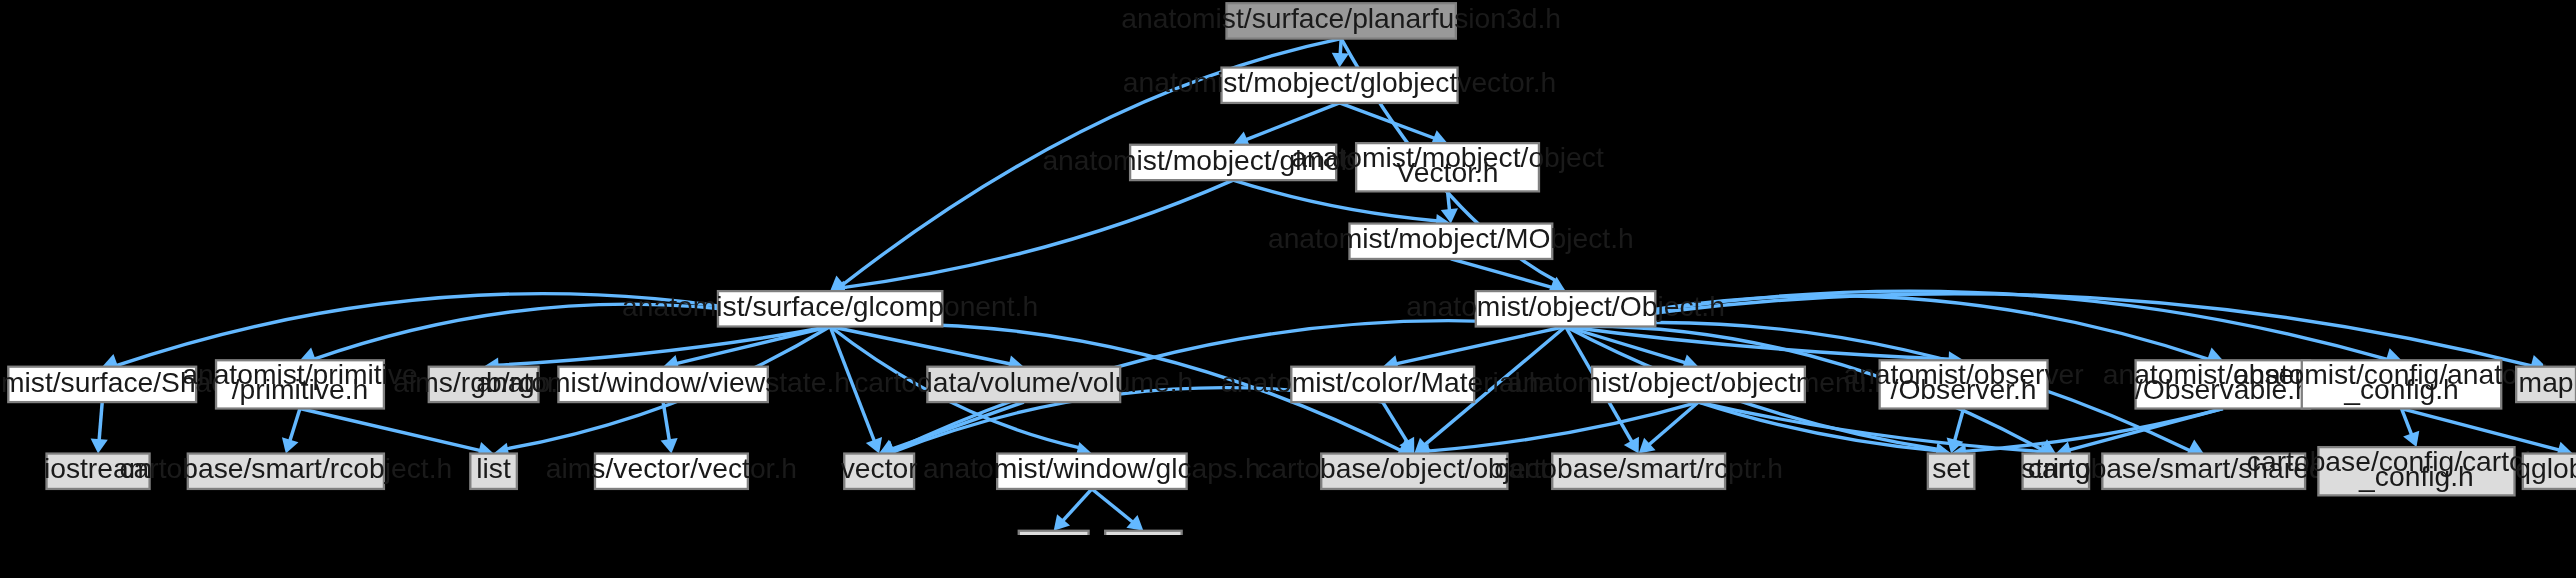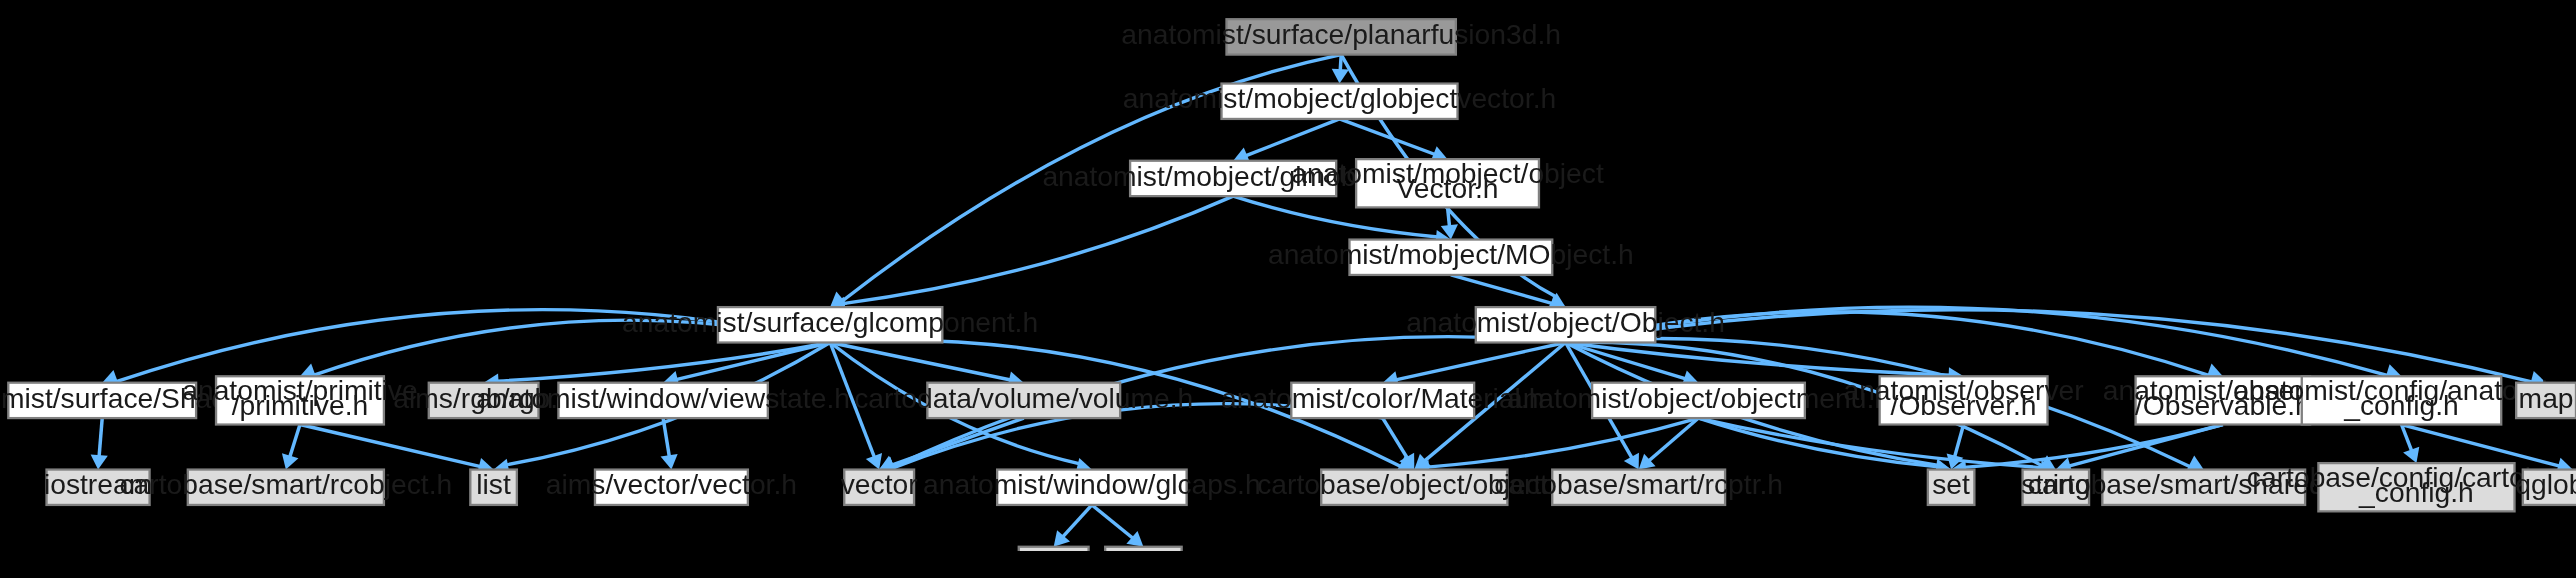--- a/index.html
+++ b/index.html
@@ -1,17 +1,17 @@
 <!DOCTYPE html>
 <html style="font-size:15px"><head>
 <meta charset="utf-8">
 <style>
   html,body{margin:0;padding:0;background:#000;}
   body{font-family:"Liberation Sans", sans-serif;}
-  #graph-wrap{position:relative;width:2576px;height:535px;background:#000;overflow:hidden;margin-top:16px;}
+  #graph-wrap{position:relative;width:2576px;height:535px;background:#000;overflow:hidden;}
   #graph-svg{position:absolute;left:0;top:0;width:2576px;height:579px;}
   .node-label{
     font-family:"Liberation Sans", sans-serif;
     font-size:17px;
     fill:#1a1a1a;
     text-anchor:middle;
     dominant-baseline:middle;
     pointer-events:none;
     white-space:pre;
   }

